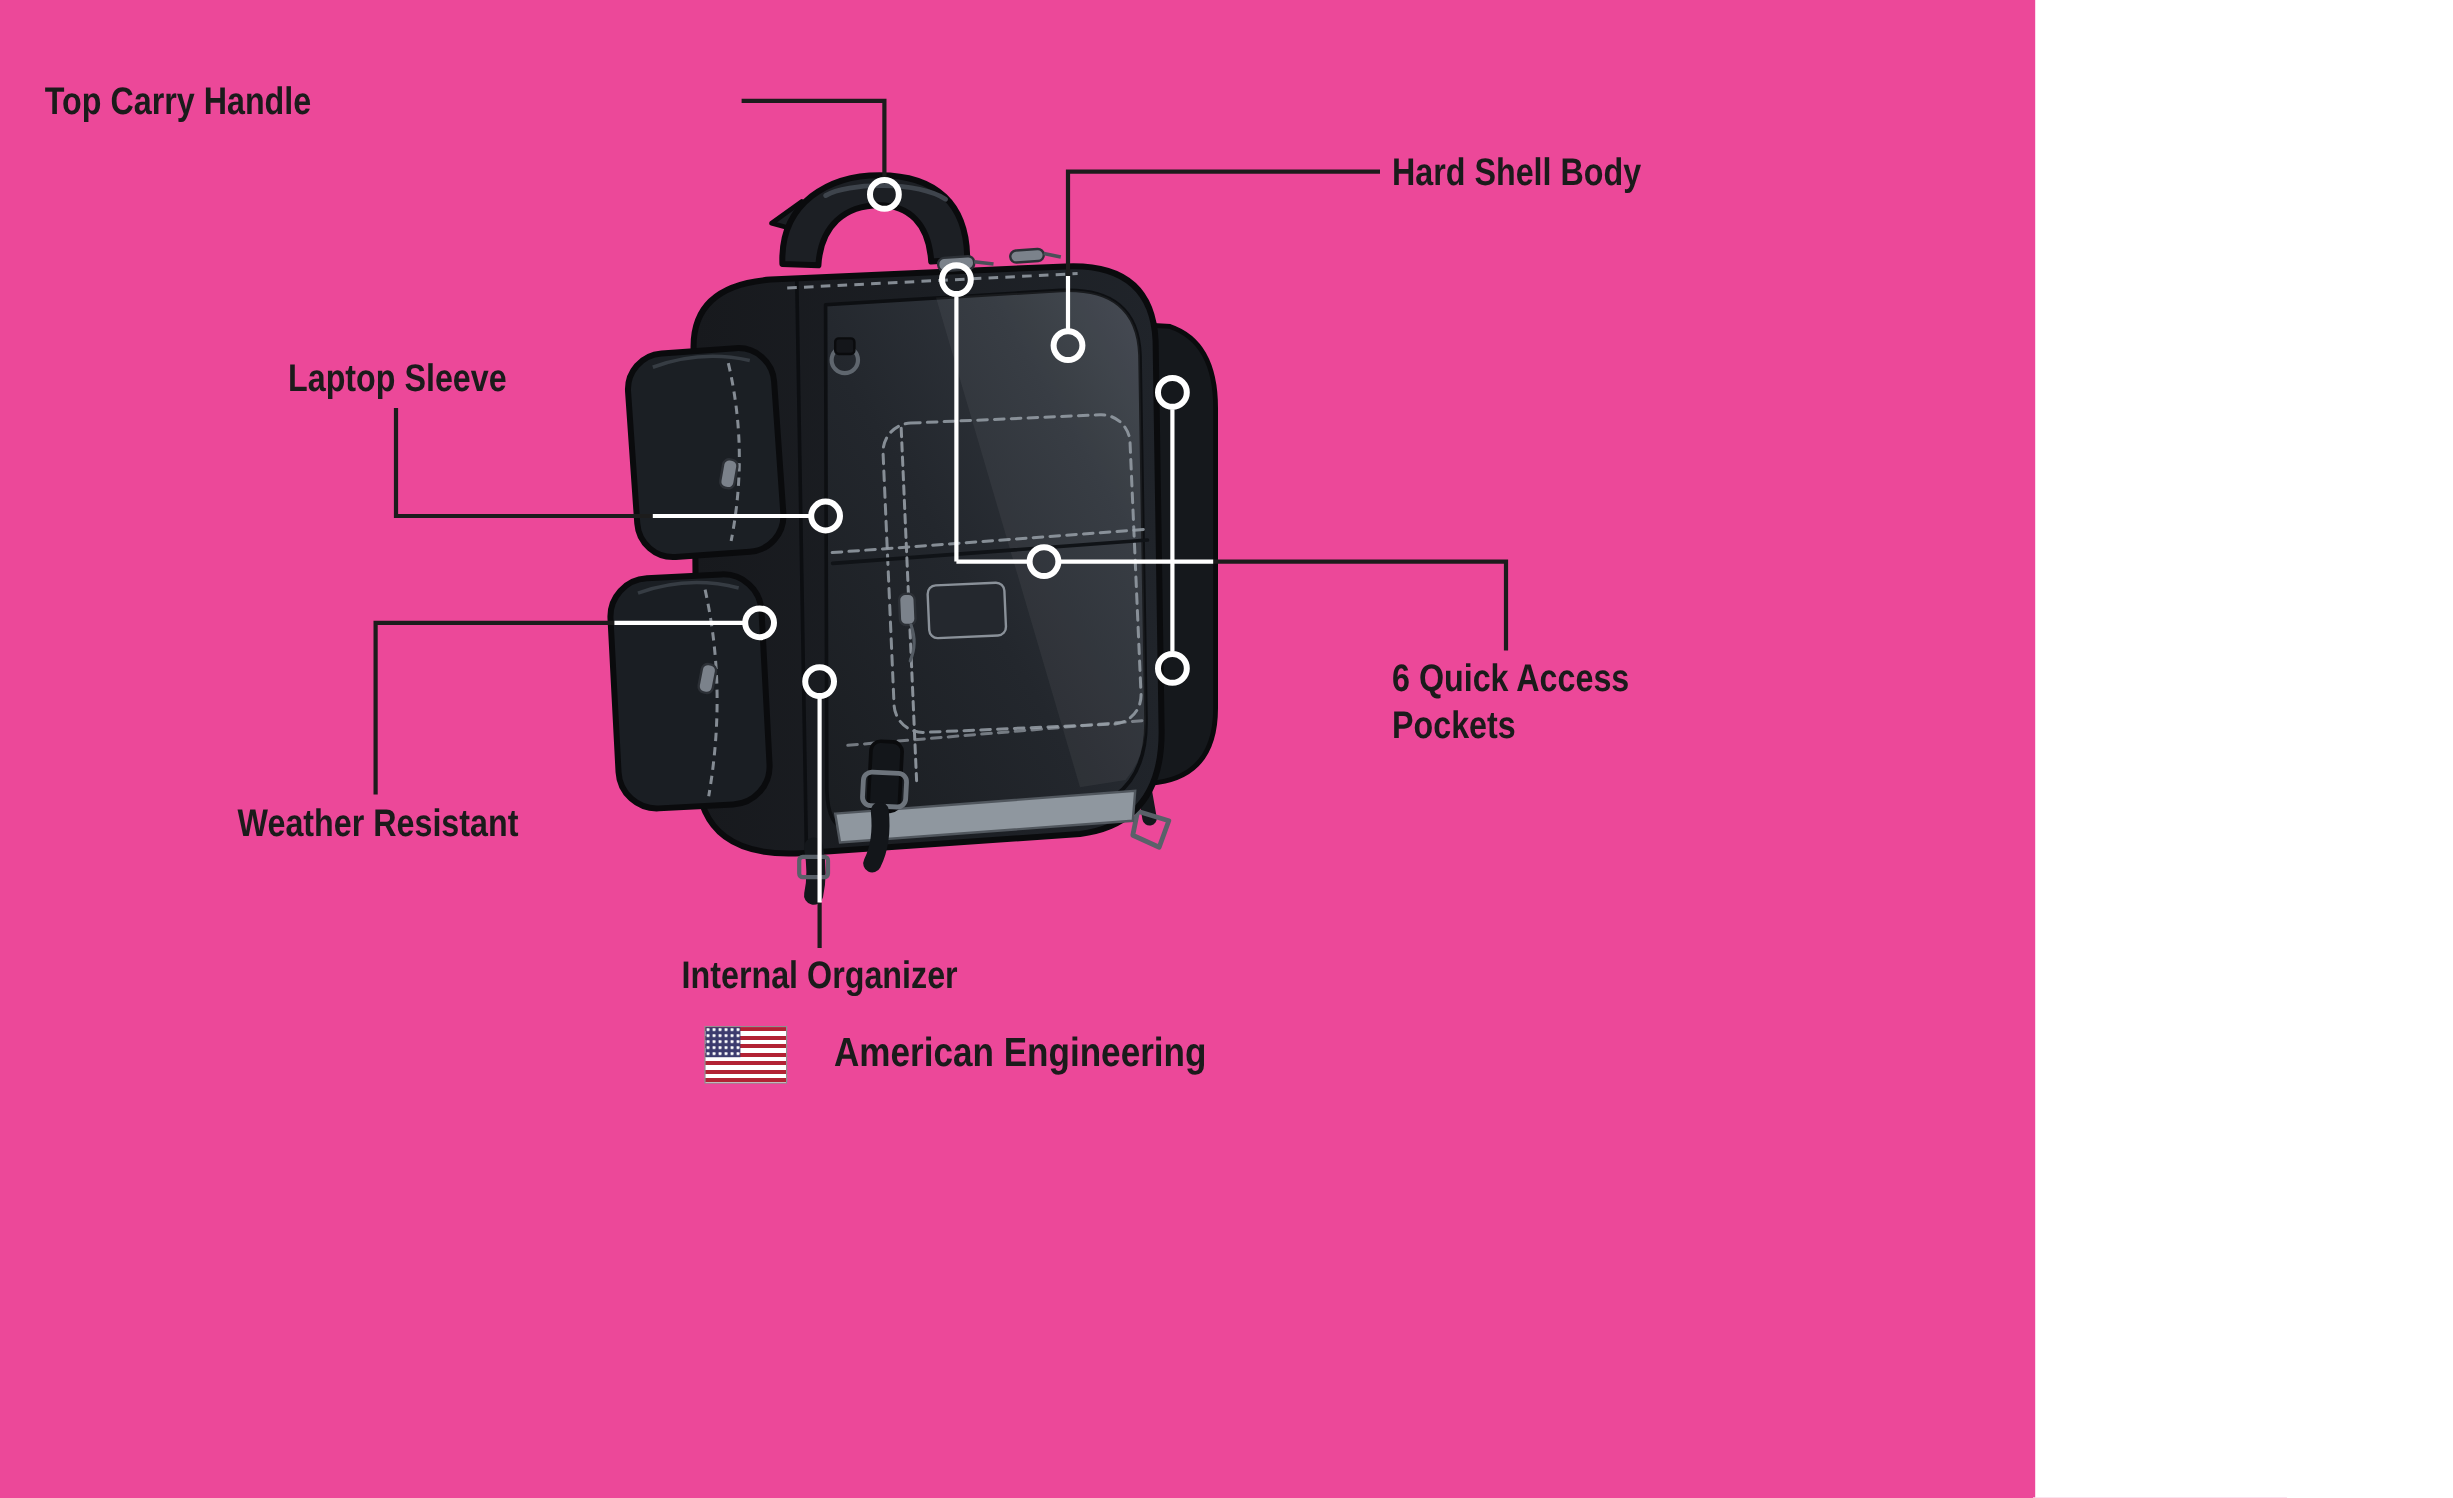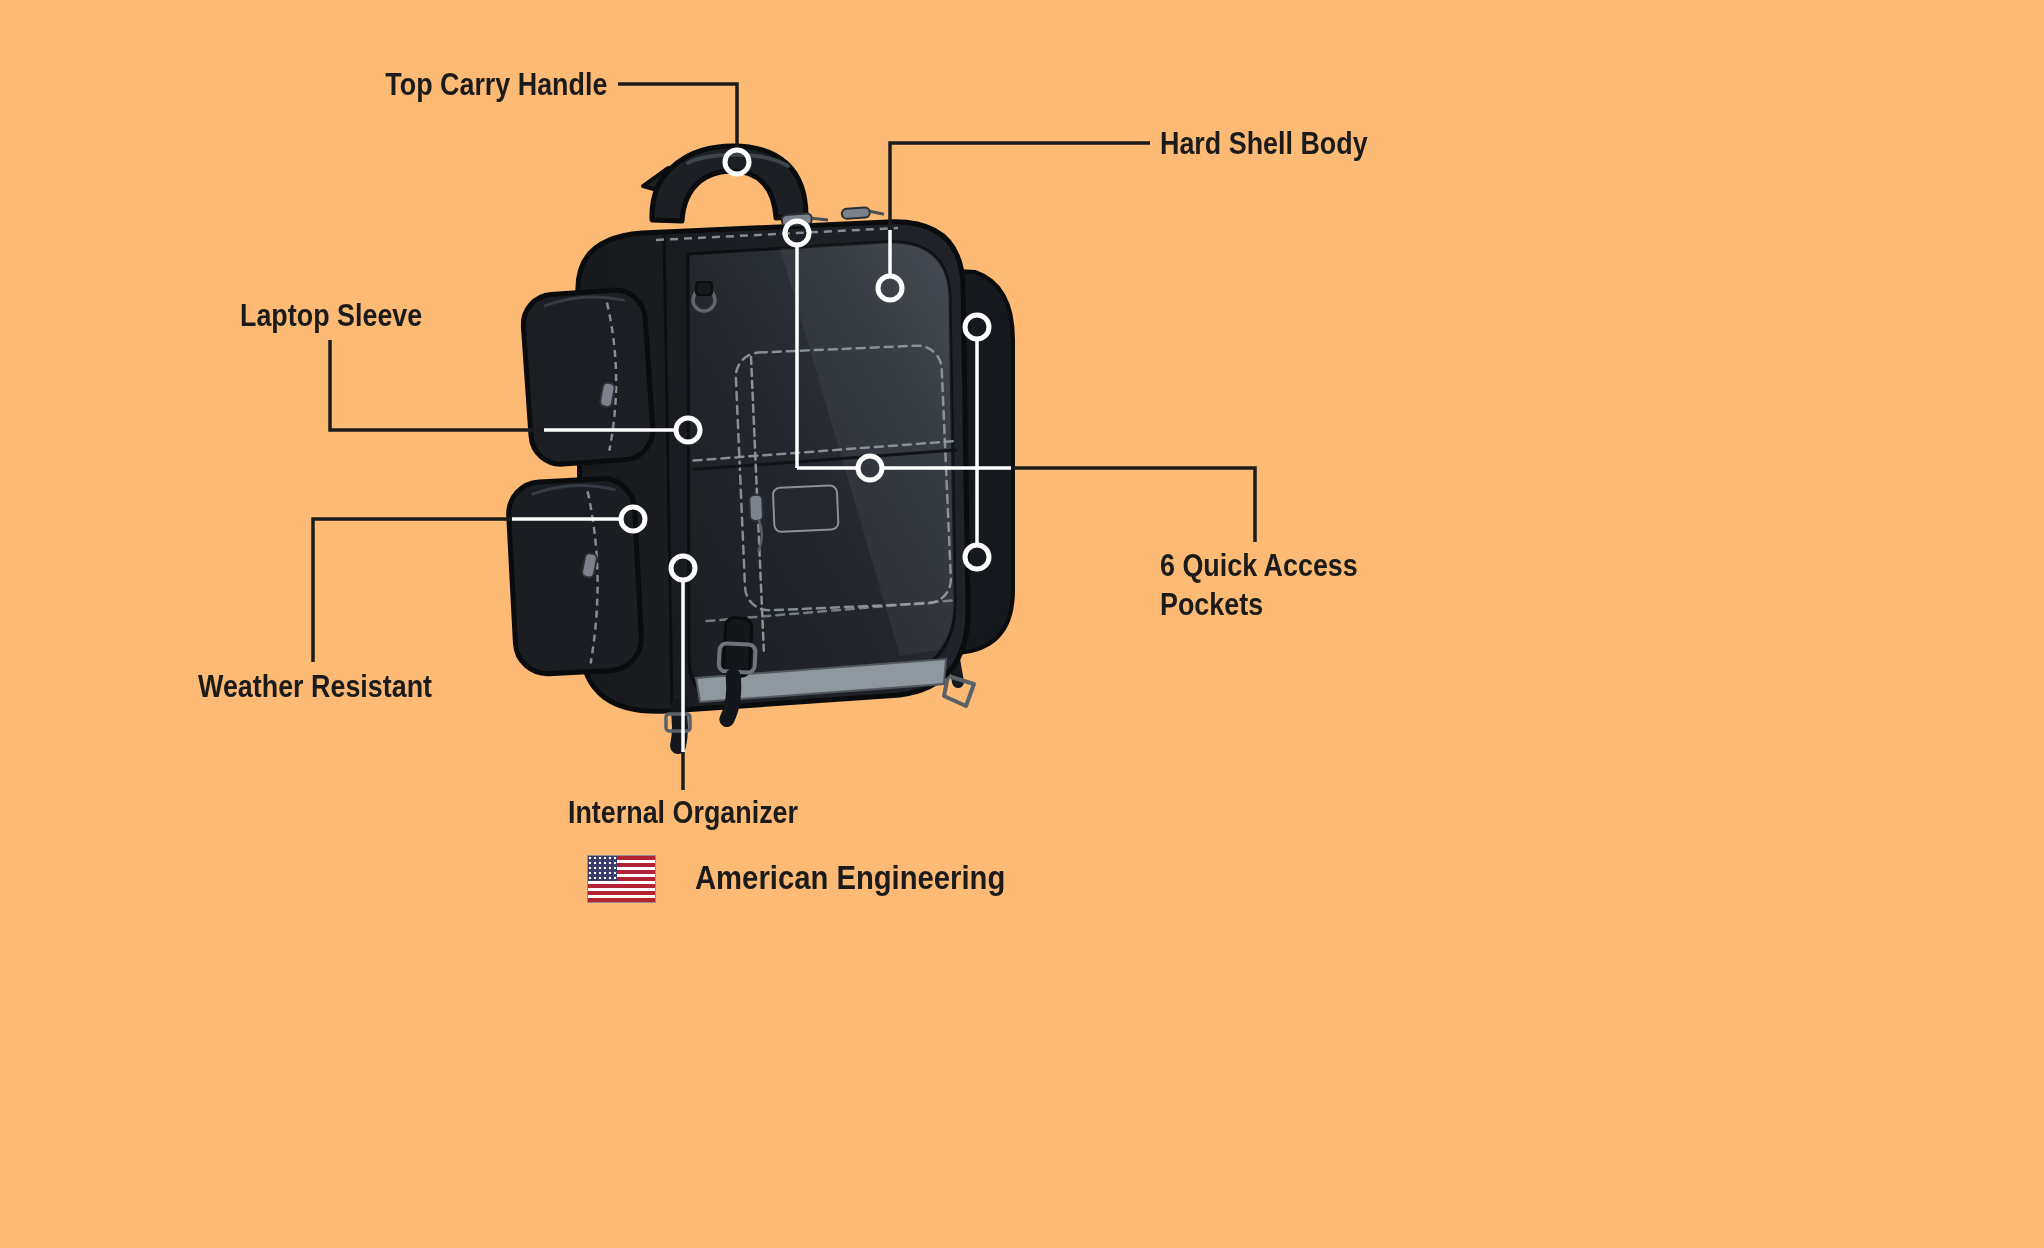--- a/index.html
+++ b/index.html
@@ -1,16 +1,16 @@
 <!DOCTYPE html>
 <html><head>
 <meta charset="utf-8">
 <style>
   html,body{margin:0;padding:0;background:#ffffff;}
-  .page{position:relative;width:2044px;height:1248px;background:#fdba74;overflow:hidden;
+  .page{position:relative;width:1696px;height:1248px;background:#ec4899;overflow:hidden;
         font-family:"Liberation Sans",sans-serif;}
   svg.scene{position:absolute;left:0;top:0;}
   .callout-label{position:absolute;font-weight:700;font-size:32px;line-height:1.22;
         color:#1b1b1b;transform:scaleX(0.84);white-space:nowrap;letter-spacing:0px;}
   .origin-left{transform-origin:left center;}
   .origin-right{transform-origin:right center;}
   .origin-center{transform-origin:center center;}
   .wrap{white-space:normal;}
   .footer-label{position:absolute;font-weight:700;font-size:34px;color:#1b1b1b;
         transform:scaleX(0.86);transform-origin:left center;white-space:nowrap;}

